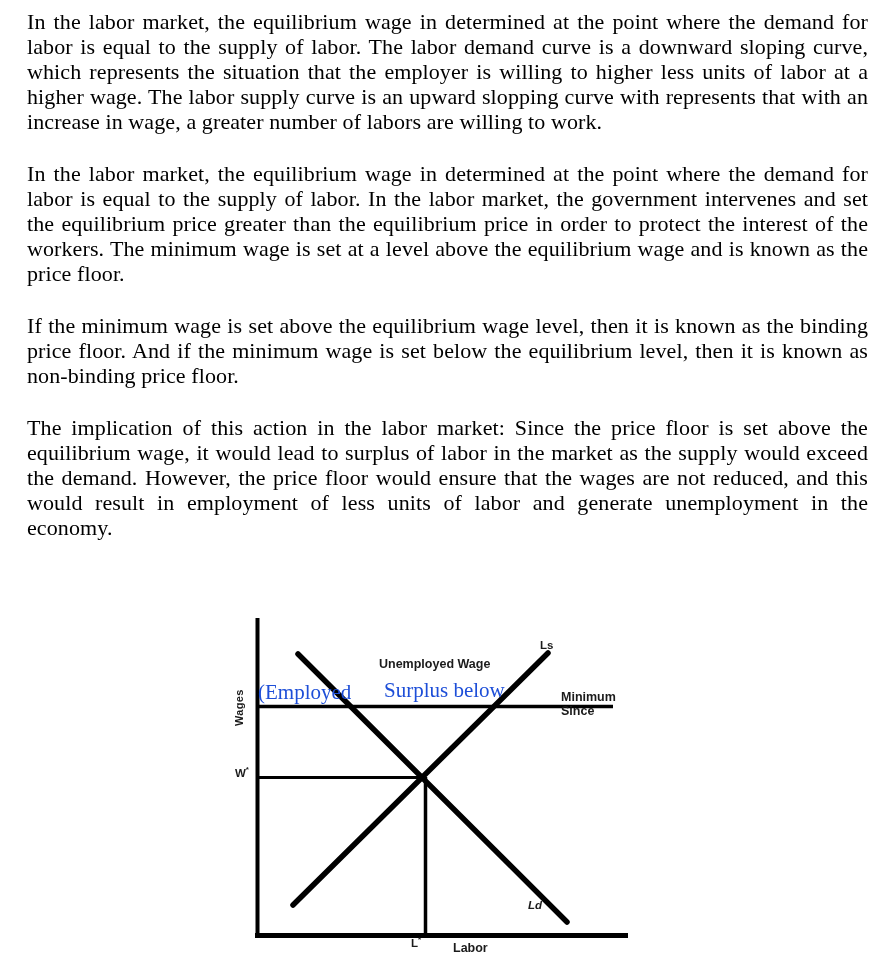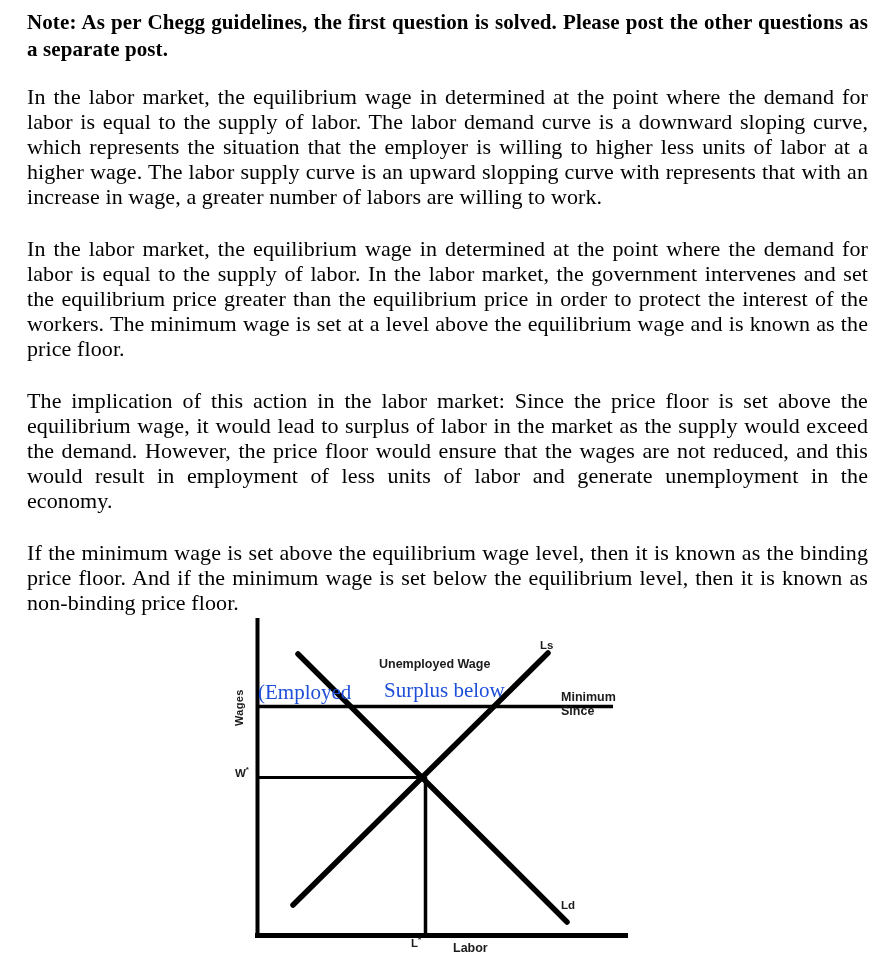--- a/index.html
+++ b/index.html
@@ -57,34 +57,33 @@
     letter-spacing: 0.3px;
   }
   .lbl-unemployed { left: 379px; top: 45px; font-size: 12.5px; }
   .lbl-employed   { left: 258px; top: 68px; }
   .lbl-surplus    { left: 384px; top: 66px; }
   .lbl-ls         { left: 540px; top: 27px; font-size: 11.5px; }
   .lbl-minwage    { left: 561px; top: 79px; font-size: 12.5px; line-height: 13.5px; }
   .lbl-wstar      { left: 235px; top: 155px; font-size: 11.5px; }
   .lbl-lstar      { left: 411px; top: 325px; font-size: 11.5px; }
   .lbl-labor      { left: 453px; top: 329px; font-size: 12.5px; }
-  .lbl-ld         { left: 561px; top: 287px; font-size: 11.5px; }
+  .lbl-ld         { left: 528px; top: 287px; font-size: 11.5px; font-style: italic; }
   .dlabel sup { font-size: 8px; vertical-align: super; line-height: 0; }
 </style>
 </head>
 <body>
 
 <div class="page">
 
   <div class="doc">
-    <p class="note">Note: As per Chegg guidelines, the first question is solved. Please post the other questions as a separate post.</p>
     <p>In the labor market, the equilibrium wage in determined at the point where the demand for labor is equal to the supply of labor. The labor demand curve is a downward sloping curve, which represents the situation that the employer is willing to higher less units of labor at a higher wage. The labor supply curve is an upward slopping curve with represents that with an increase in wage, a greater number of labors are willing to work.</p>
     <p>In the labor market, the equilibrium wage in determined at the point where the demand for labor is equal to the supply of labor. In the labor market, the government intervenes and set the equilibrium price greater than the equilibrium price in order to protect the interest of the workers. The minimum wage is set at a level above the equilibrium wage and is known as the price floor.</p>
+    <p>If the minimum wage is set above the equilibrium wage level, then it is known as the binding price floor. And if the minimum wage is set below the equilibrium level, then it is known as non-binding price floor.</p>
     <p>The implication of this action in the labor market: Since the price floor is set above the equilibrium wage, it would lead to surplus of labor in the market as the supply would exceed the demand. However, the price floor would ensure that the wages are not reduced, and this would result in employment of less units of labor and generate unemployment in the economy.</p>
-    <p>If the minimum wage is set above the equilibrium wage level, then it is known as the binding price floor. And if the minimum wage is set below the equilibrium level, then it is known as non-binding price floor.</p>
   </div>
 
   <div class="diagram">
     <svg width="894" height="350" viewBox="0 0 894 350">
 
       <line x1="257.5" y1="6" x2="257.5" y2="325" stroke="#000000" stroke-width="4"></line>
       <line x1="255" y1="323.5" x2="628" y2="323.5" stroke="#000000" stroke-width="5"></line>
 
       <line x1="298" y1="42" x2="567" y2="310" stroke="#000000" stroke-width="5.5" stroke-linecap="round"></line>
 

